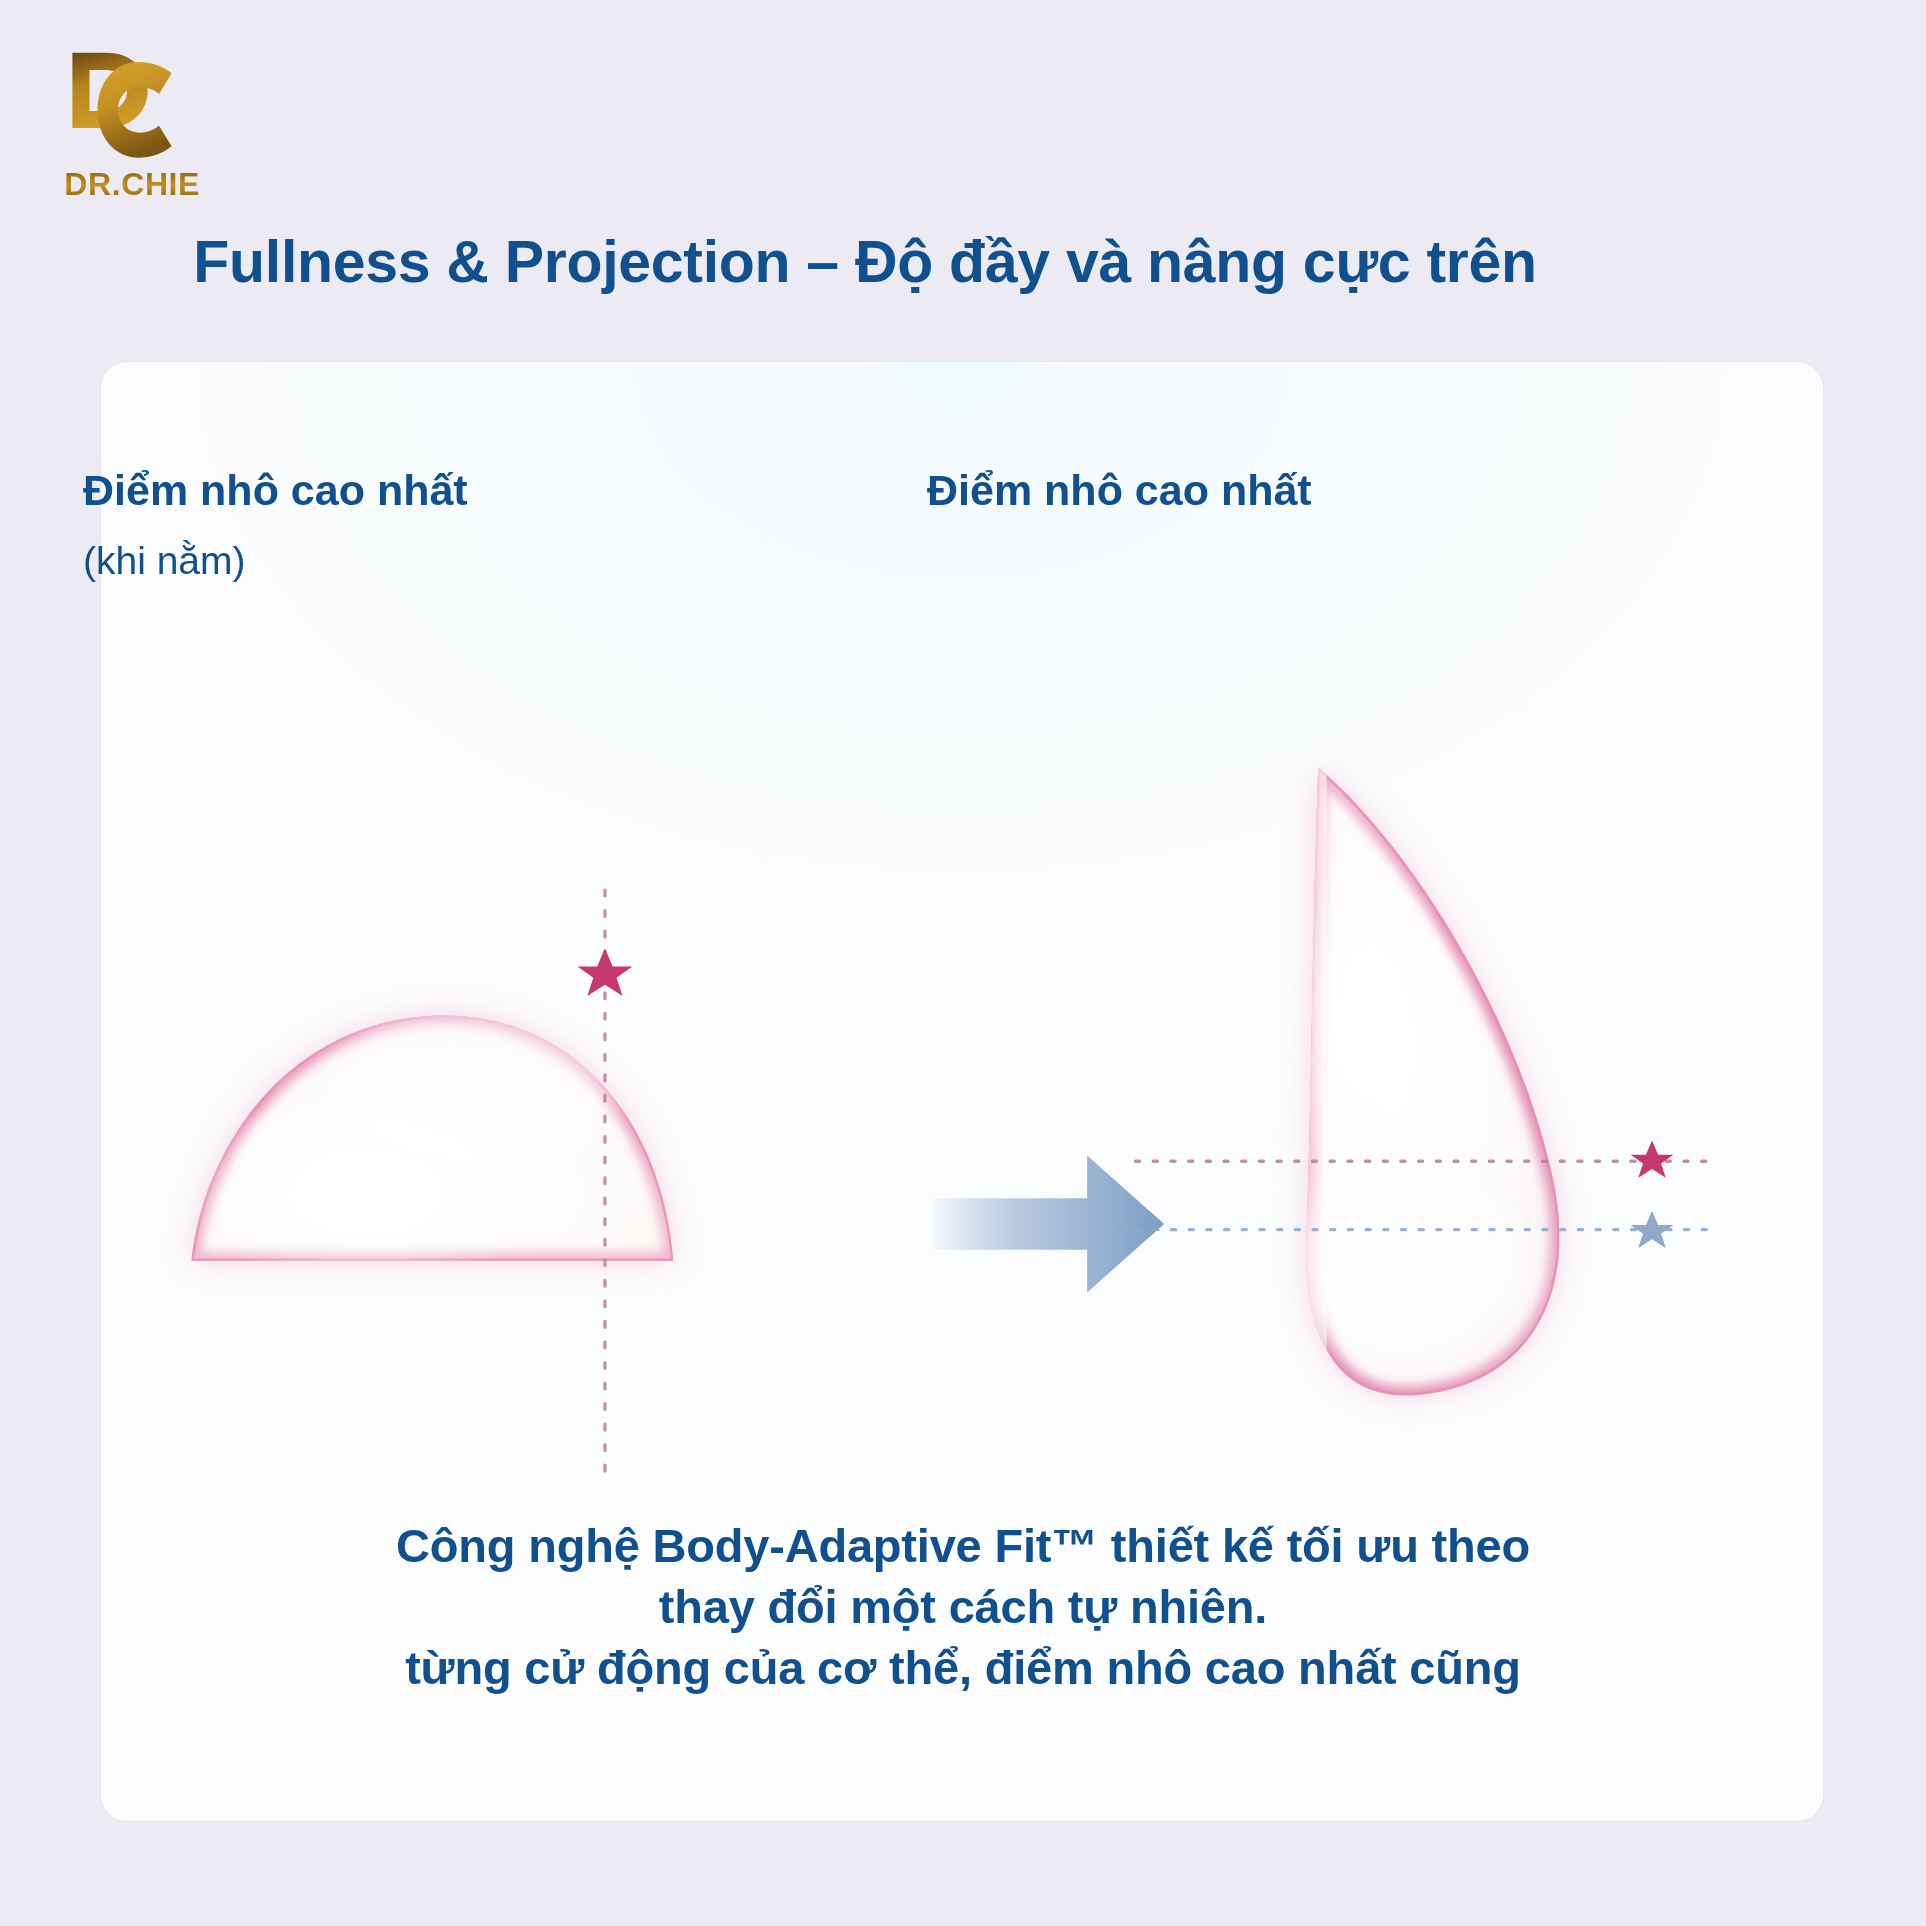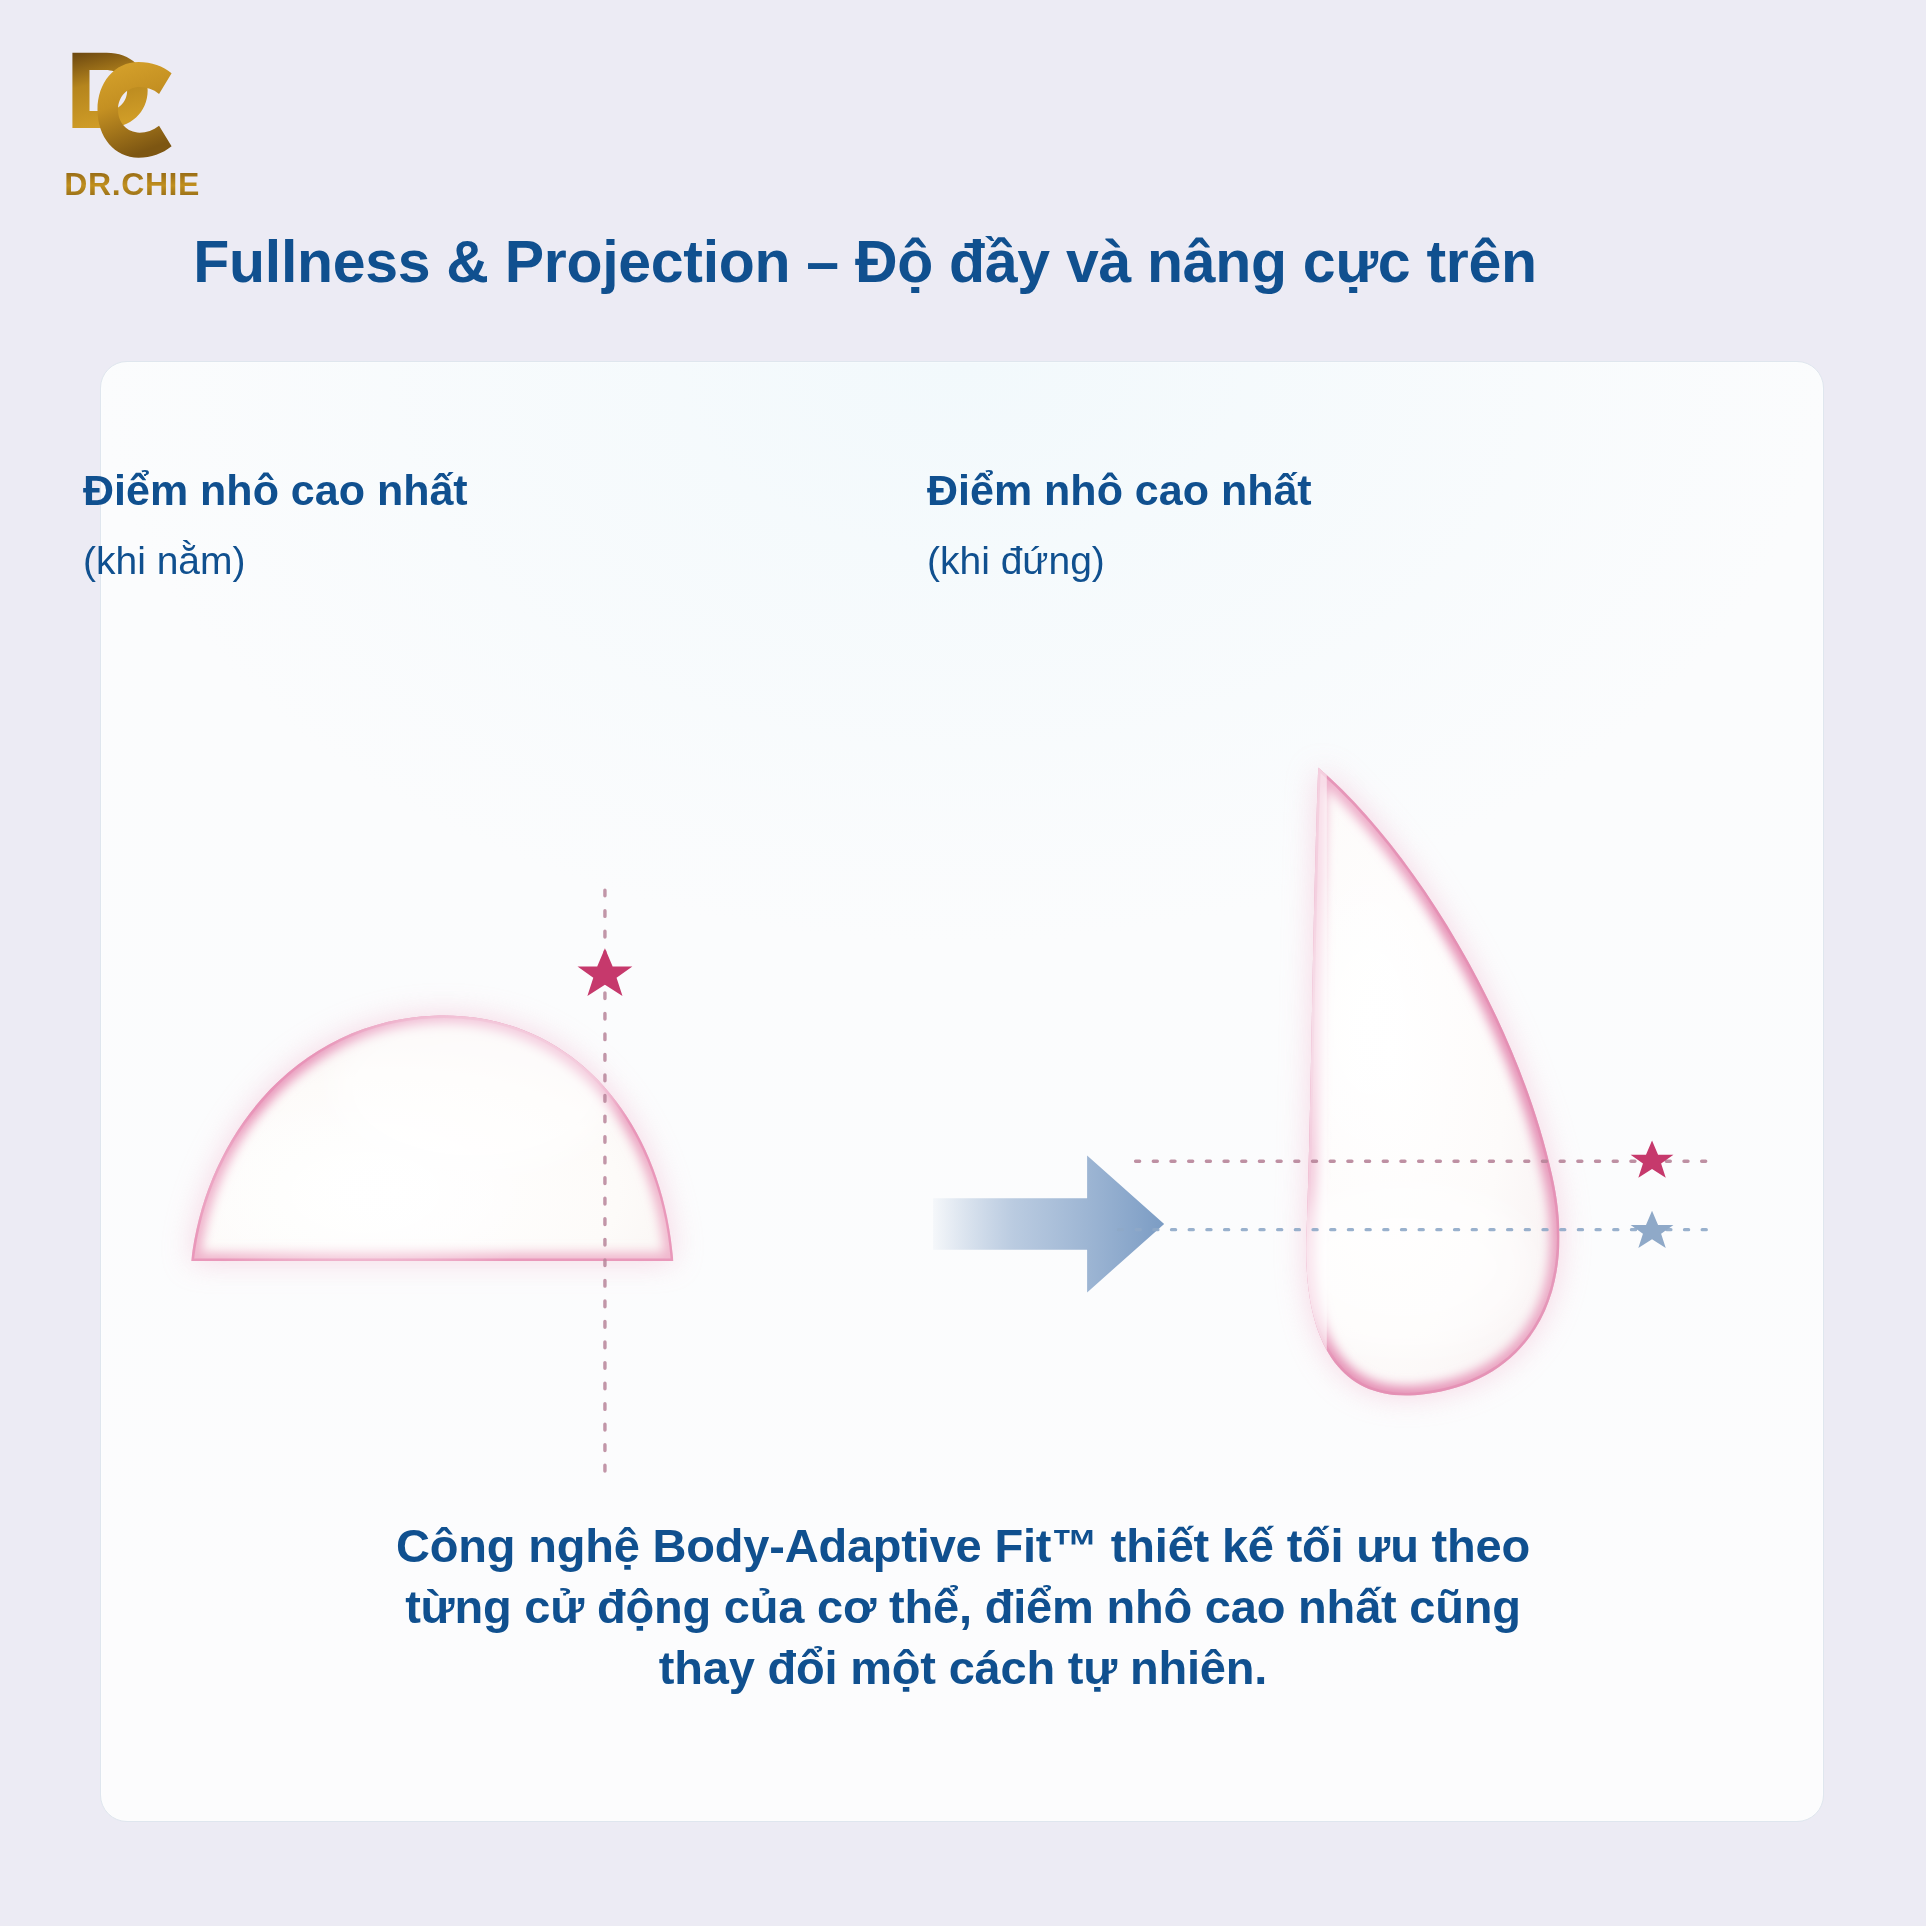--- a/index.html
+++ b/index.html
@@ -156,21 +156,20 @@
 
 <div id="content-card"></div>
 
 <div class="col-head" id="col-head-lying">
   <span class="hd-main">Điểm nhô cao nhất</span>
   <span class="hd-sub">(khi nằm)</span>
 </div>
 
 <div class="col-head" id="col-head-standing">
   <span class="hd-main">Điểm nhô cao nhất</span>
-  <span class="hd-sub">(khi đứng)</span>
 </div>
 
 <div id="illustration-stage">
   <svg width="1926" height="816" viewBox="0 0 3375 1430">
     <defs>
 
       <radialGradient id="bodyFillL" cx="0.42" cy="0.72" r="0.85">
         <stop offset="0%" stop-color="#ffffff"></stop>
         <stop offset="55%" stop-color="#fdfbf9"></stop>
         <stop offset="88%" stop-color="#f8f2f1"></stop>
@@ -276,16 +275,16 @@
 
     <g transform="translate(2895,968) scale(0.82)">
       <path d="M0,-44 L12.9,-13.6 L45.8,-13.6 L19.4,5.2 L29.3,35.6 L0,16.8
                L-29.3,35.6 L-19.4,5.2 L-45.8,-13.6 L-12.9,-13.6 Z" fill="#8fa9c8"></path>
     </g>
   </svg>
 </div>
 
 <div id="summary-caption">
   <span class="cap-line">Công nghệ Body-Adaptive Fit™ thiết kế tối ưu theo</span>
+  <span class="cap-line">thay đổi một cách tự nhiên.</span>
   <span class="cap-line">từng cử động của cơ thể, điểm nhô cao nhất cũng</span>
-  <span class="cap-line">thay đổi một cách tự nhiên.</span>
 </div>
 
 
 </body></html>

